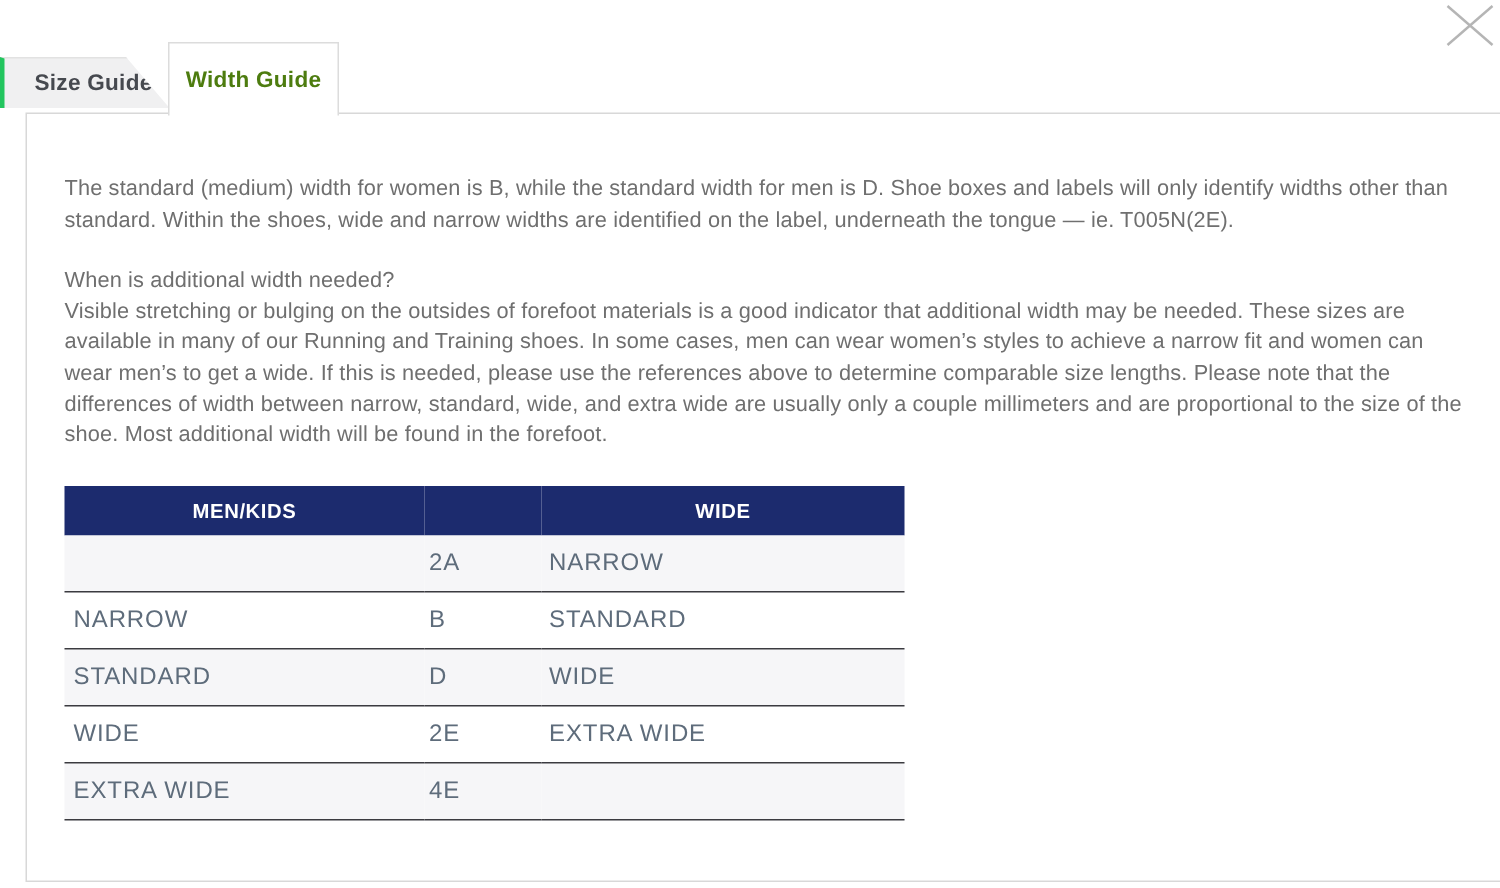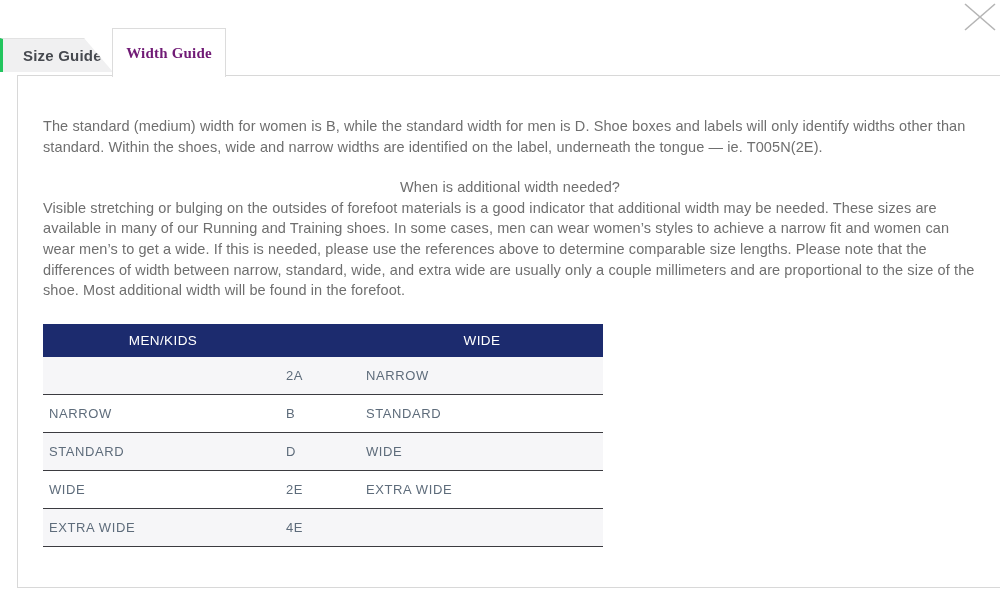--- a/index.html
+++ b/index.html
@@ -25,57 +25,57 @@
     clip-path:polygon(0 0, 84px 0, 113px 34px, 0 34px);
     display:flex; align-items:center; padding-left:20px;
     color:#46494f; font-weight:bold; font-size:15px; letter-spacing:.2px;
     cursor:pointer; z-index:2;
   }
   .tab-active {
     position:absolute; top:28px; left:112px; width:114px; height:49px;
     background:#ffffff;
     border:1px solid #dcdcdc; border-bottom:none;
     display:flex; align-items:center; justify-content:center;
-    color:#701a75; font-weight:bold; font-size:15px; letter-spacing:.2px;
-    cursor:pointer; z-index:4;font-family:Liberation Serif, serif;
+    color:#4d7c0f; font-weight:bold; font-size:15px; letter-spacing:.2px;
+    cursor:pointer; z-index:4;
   }
 
   
   .panel {
     position:absolute; top:75px; left:17px; width:985px; height:513px;
     background:#ffffff; border:1px solid #d8d8d8; z-index:1;
   }
   .panel-inner { padding:40px 24px 0 25px; }
 
   .body-text {
     color:#6f6f6f; font-size:14.5px; line-height:20.6px;
     letter-spacing:.1px; width:937px;
   }
   .para-1 { margin-bottom:20px; }
-  .para-heading { color:#6f6f6f; font-size:14.5px; line-height:20.6px; letter-spacing:.1px;text-align:center; }
+  .para-heading { color:#6f6f6f; font-size:14.5px; line-height:20.6px; letter-spacing:.1px; }
 
   
   table.width-table {
     margin-top:23px; width:560px; border-collapse:collapse;
     table-layout:fixed;
   }
   .width-table col.c1 { width:240px; }
   .width-table col.c2 { width:78px; }
   .width-table col.c3 { width:242px; }
   .width-table thead tr { height:33px; }
   .width-table th {
-    color:#ffffff; font-size:13.5px; font-weight:normal;
+    color:#ffffff; font-size:13.5px; font-weight:bold;
     text-align:center; letter-spacing:.4px;
   }
   .width-table tbody tr {
     height:38px; border-bottom:1.5px solid #3b3b40;
   }
   .width-table tbody tr:nth-child(odd) { background:#f6f6f8; }
   .width-table td {
-    color:#5e6c7b; font-size:13px; letter-spacing:.6px;
+    color:#5e6c7b; font-size:16px; letter-spacing:.6px;
     vertical-align:middle;
   }
   .width-table td:nth-child(1) { padding-left:6px; }
   .width-table td:nth-child(2) { padding-left:3px; }
   .width-table td:nth-child(3) { padding-left:5px; }
 </style>
 </head>
 <body>
 
 <div class="stage">

